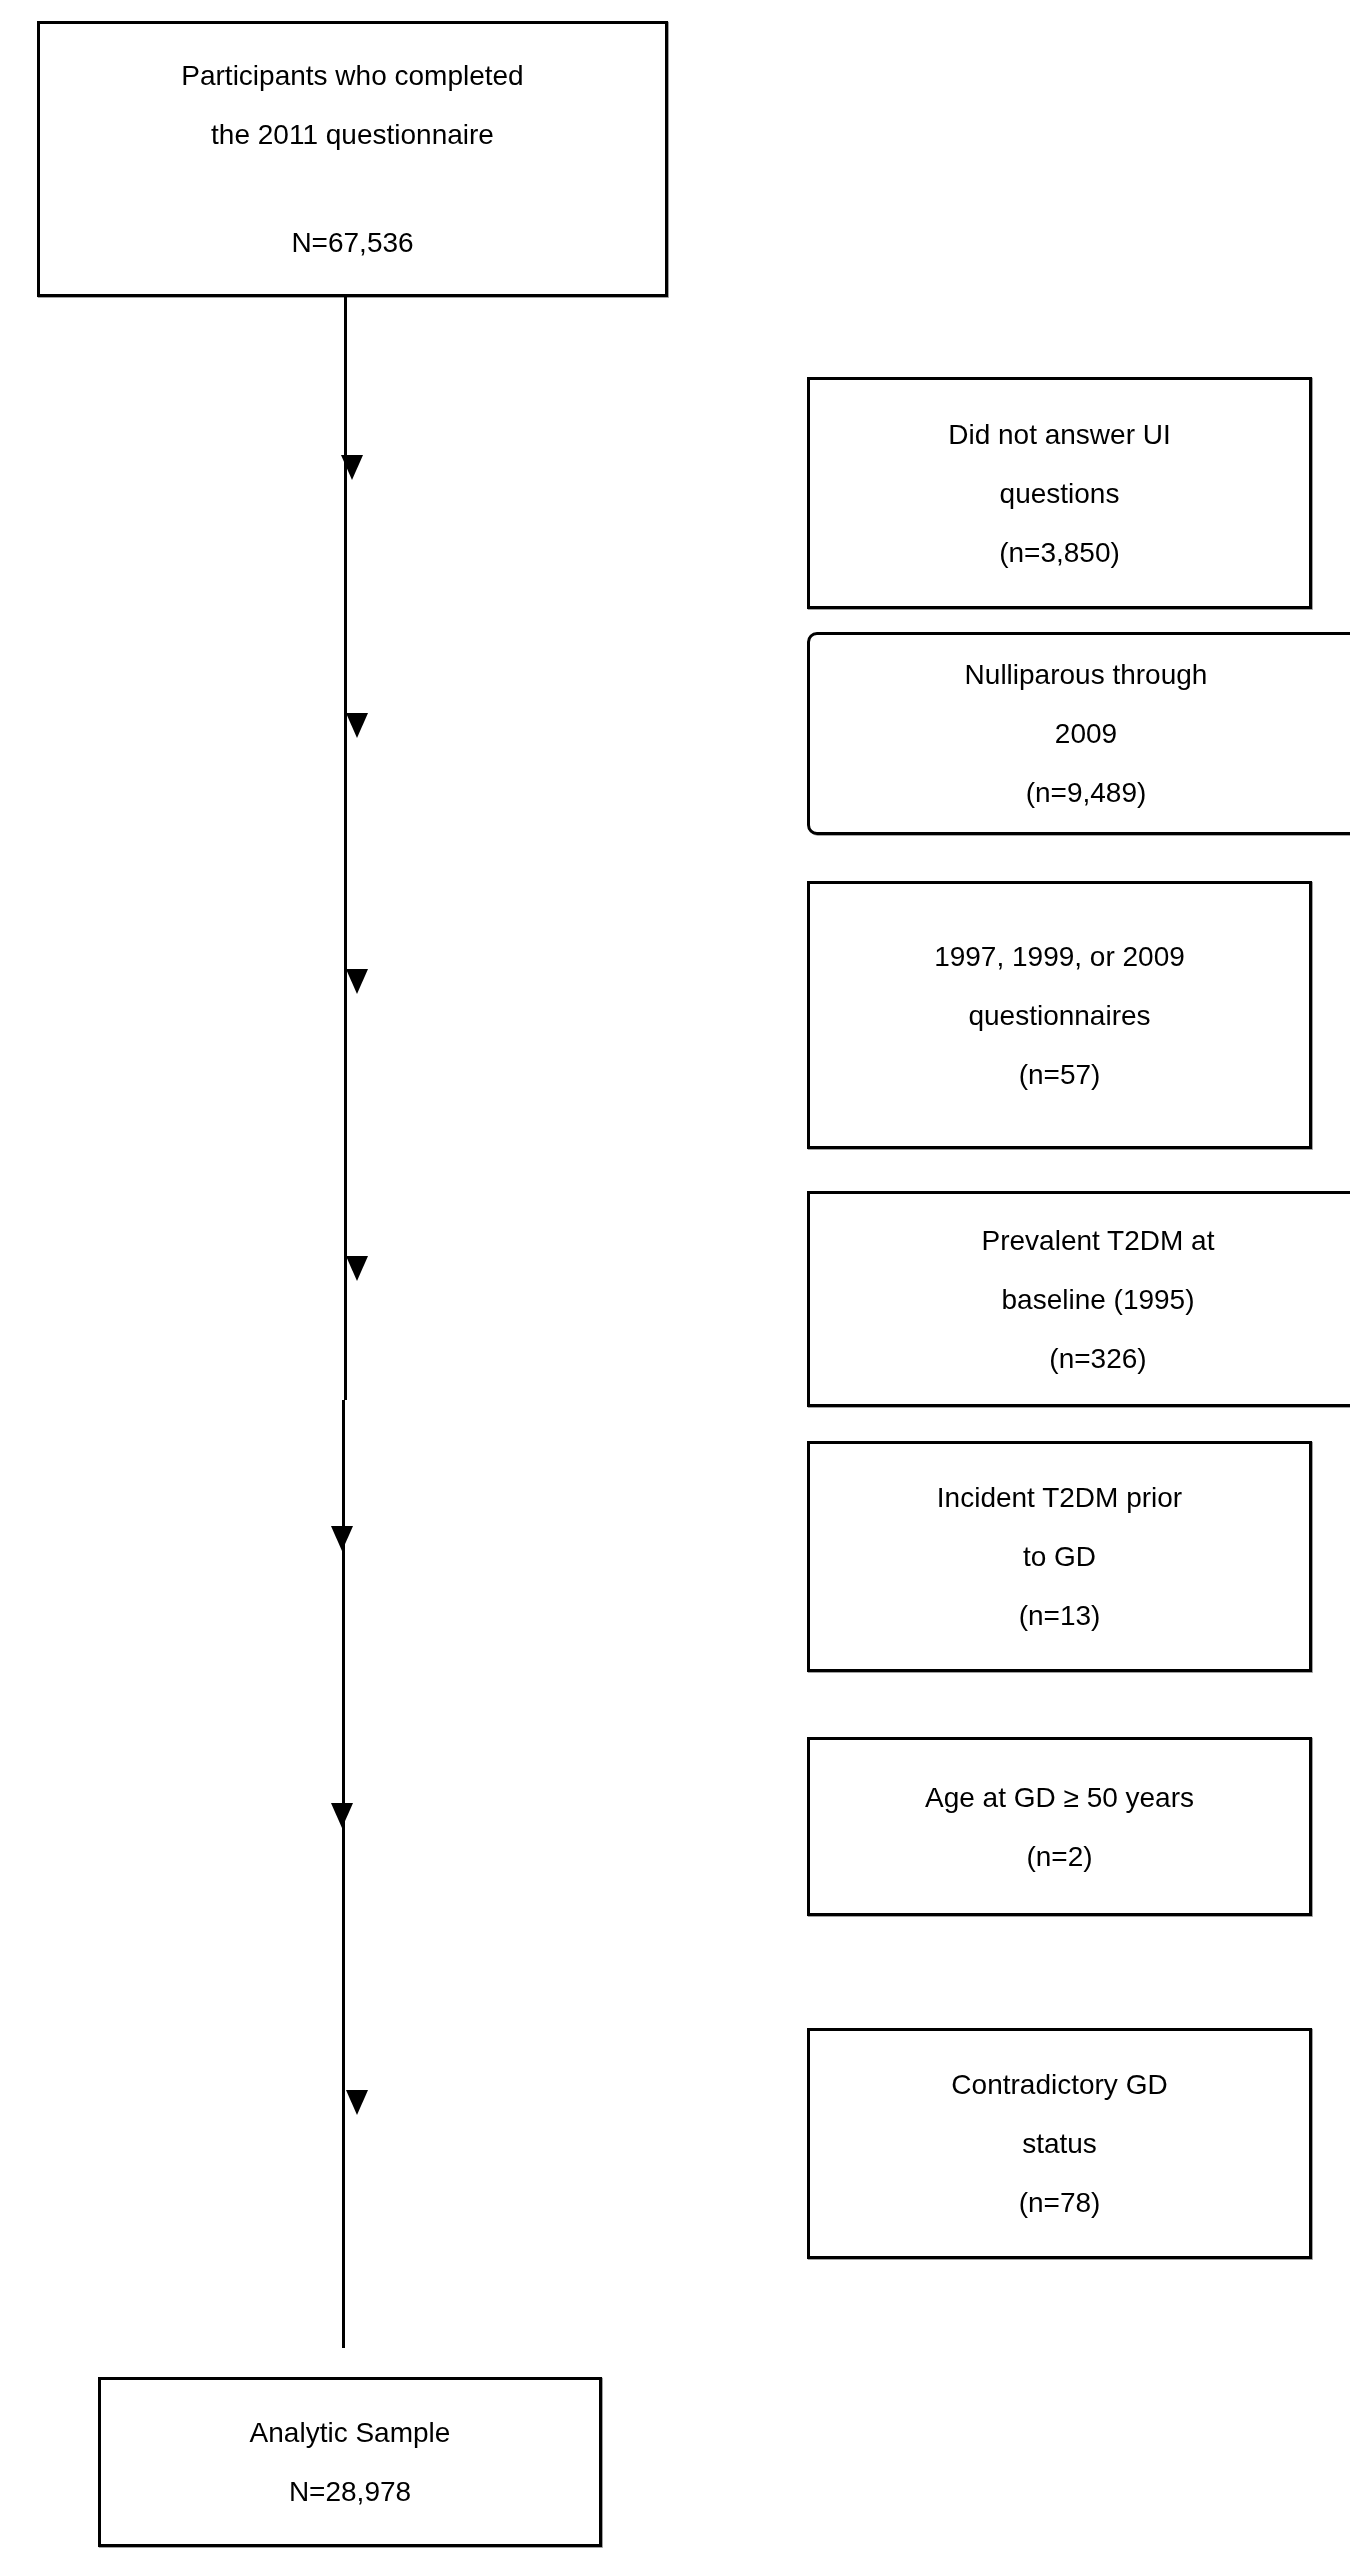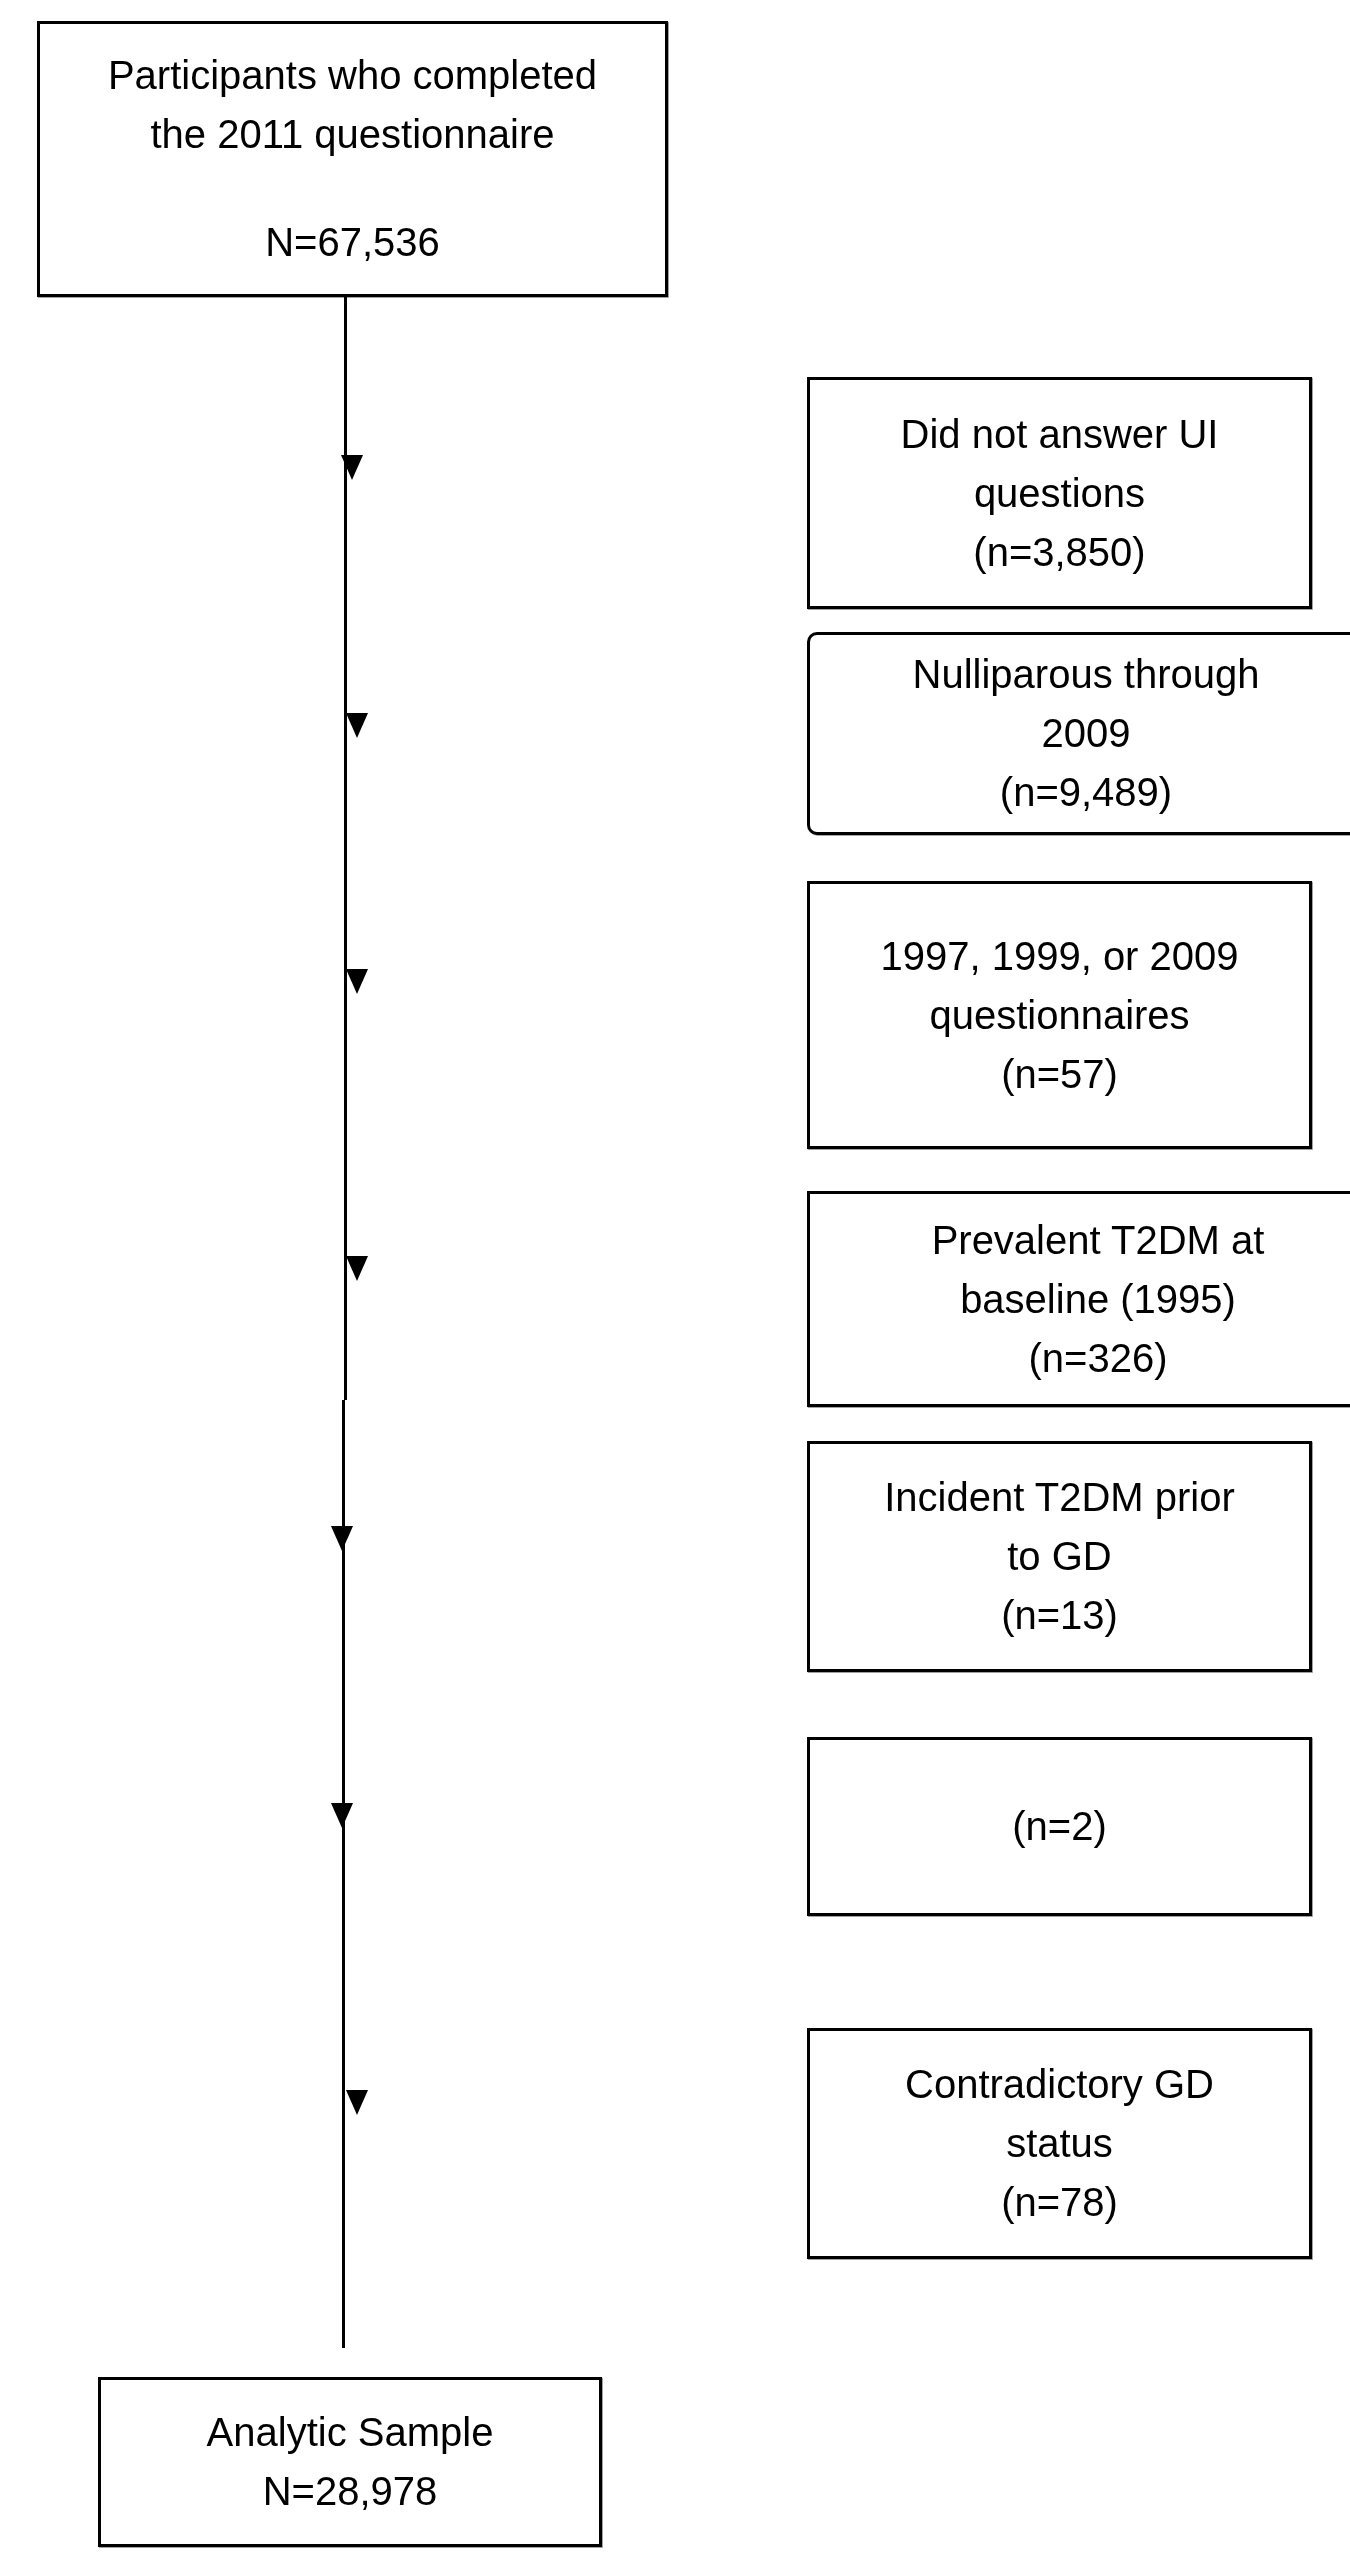--- a/index.html
+++ b/index.html
@@ -22,21 +22,21 @@
       background: #ffffff;
       display: flex;
       flex-direction: column;
       align-items: center;
       justify-content: center;
       text-align: center;
       box-shadow: 0.8px 0.8px 0 #8a8a8a;
     }
     .box .line {
       display: block;
-      font-size: 40px;
+      font-size: 28px;
       line-height: 59px;
       white-space: nowrap;
     }
     .box .spacer {
       display: block;
       height: 49px;
     }
     .vline {
       position: absolute;
       background: #000000;
@@ -96,20 +96,21 @@
   <span class="line">(n=326)</span>
 </div>
 
 <div class="box" style="left:807px; top:1441px; width:505px; height:231px;">
   <span class="line">Incident T2DM prior</span>
   <span class="line">to GD</span>
   <span class="line">(n=13)</span>
 </div>
 
 <div class="box" style="left:807px; top:1737px; width:505px; height:179px;">
+  <span class="line">Age at GD ≥ 50 years</span>
   <span class="line">(n=2)</span>
 </div>
 
 <div class="box" style="left:807px; top:2028px; width:505px; height:231px;">
   <span class="line">Contradictory GD</span>
   <span class="line">status</span>
   <span class="line">(n=78)</span>
 </div>
 
 <div class="box" style="left:98px; top:2377px; width:504px; height:170px;">

